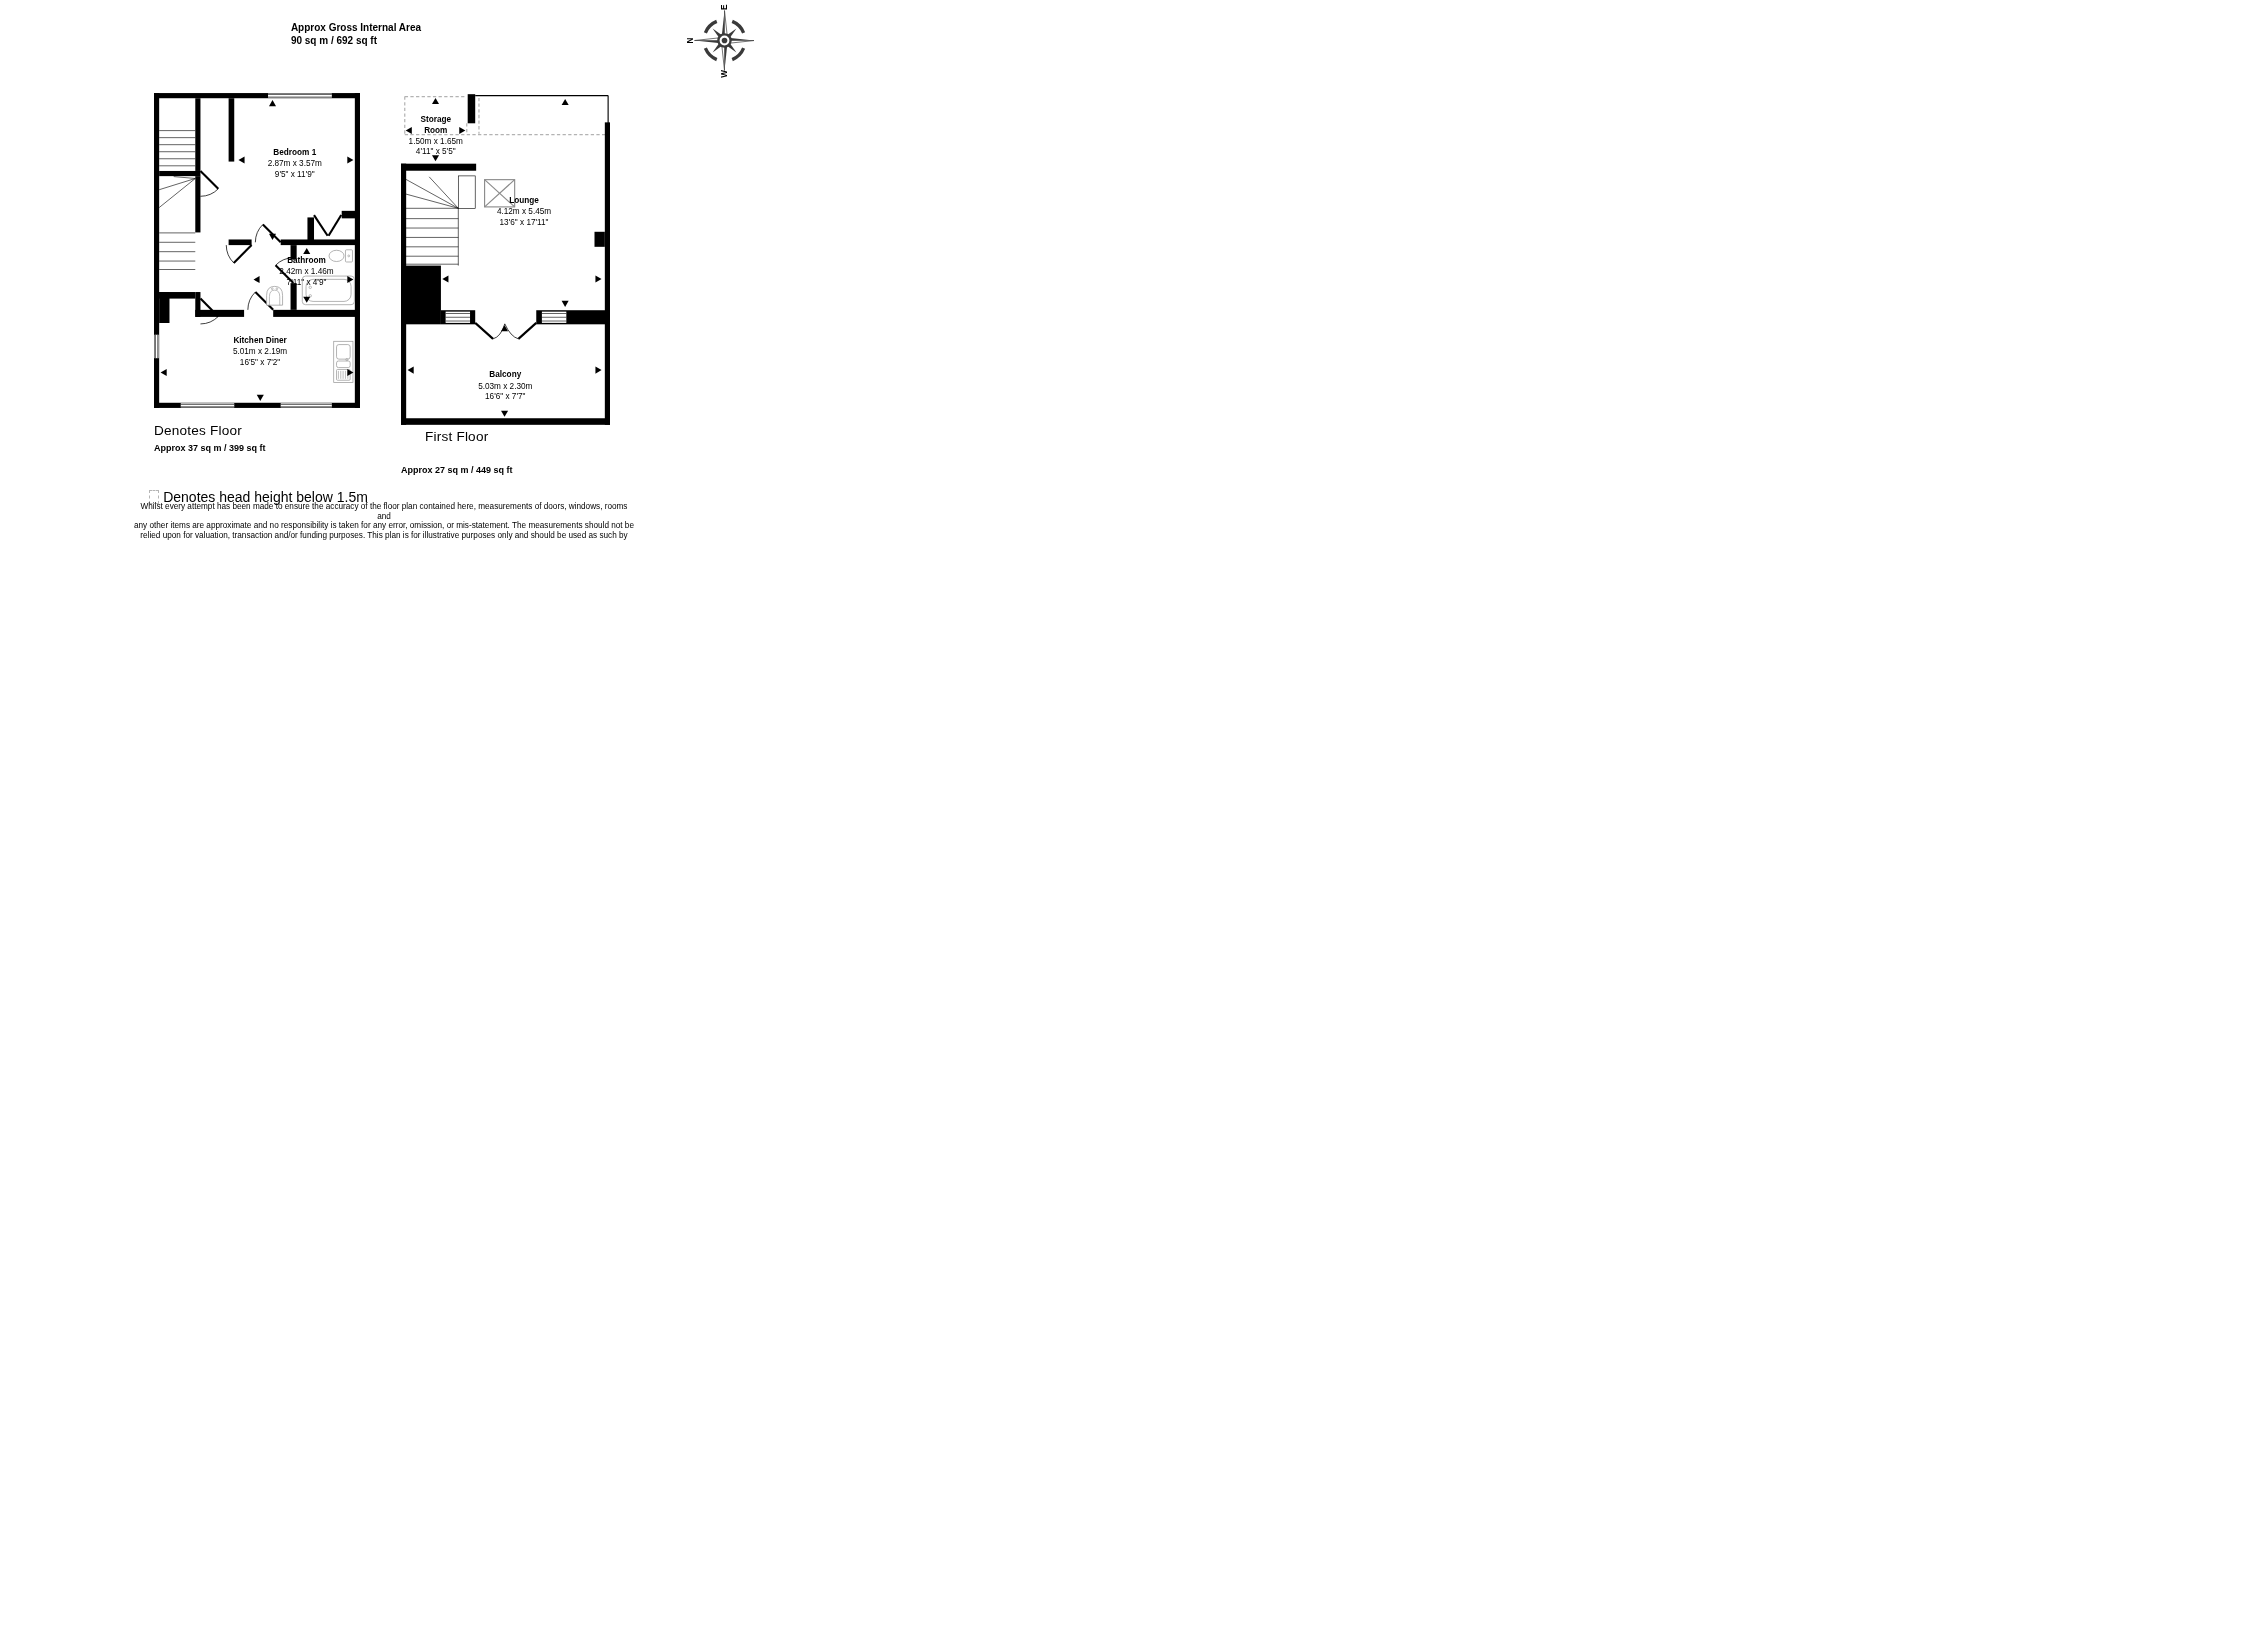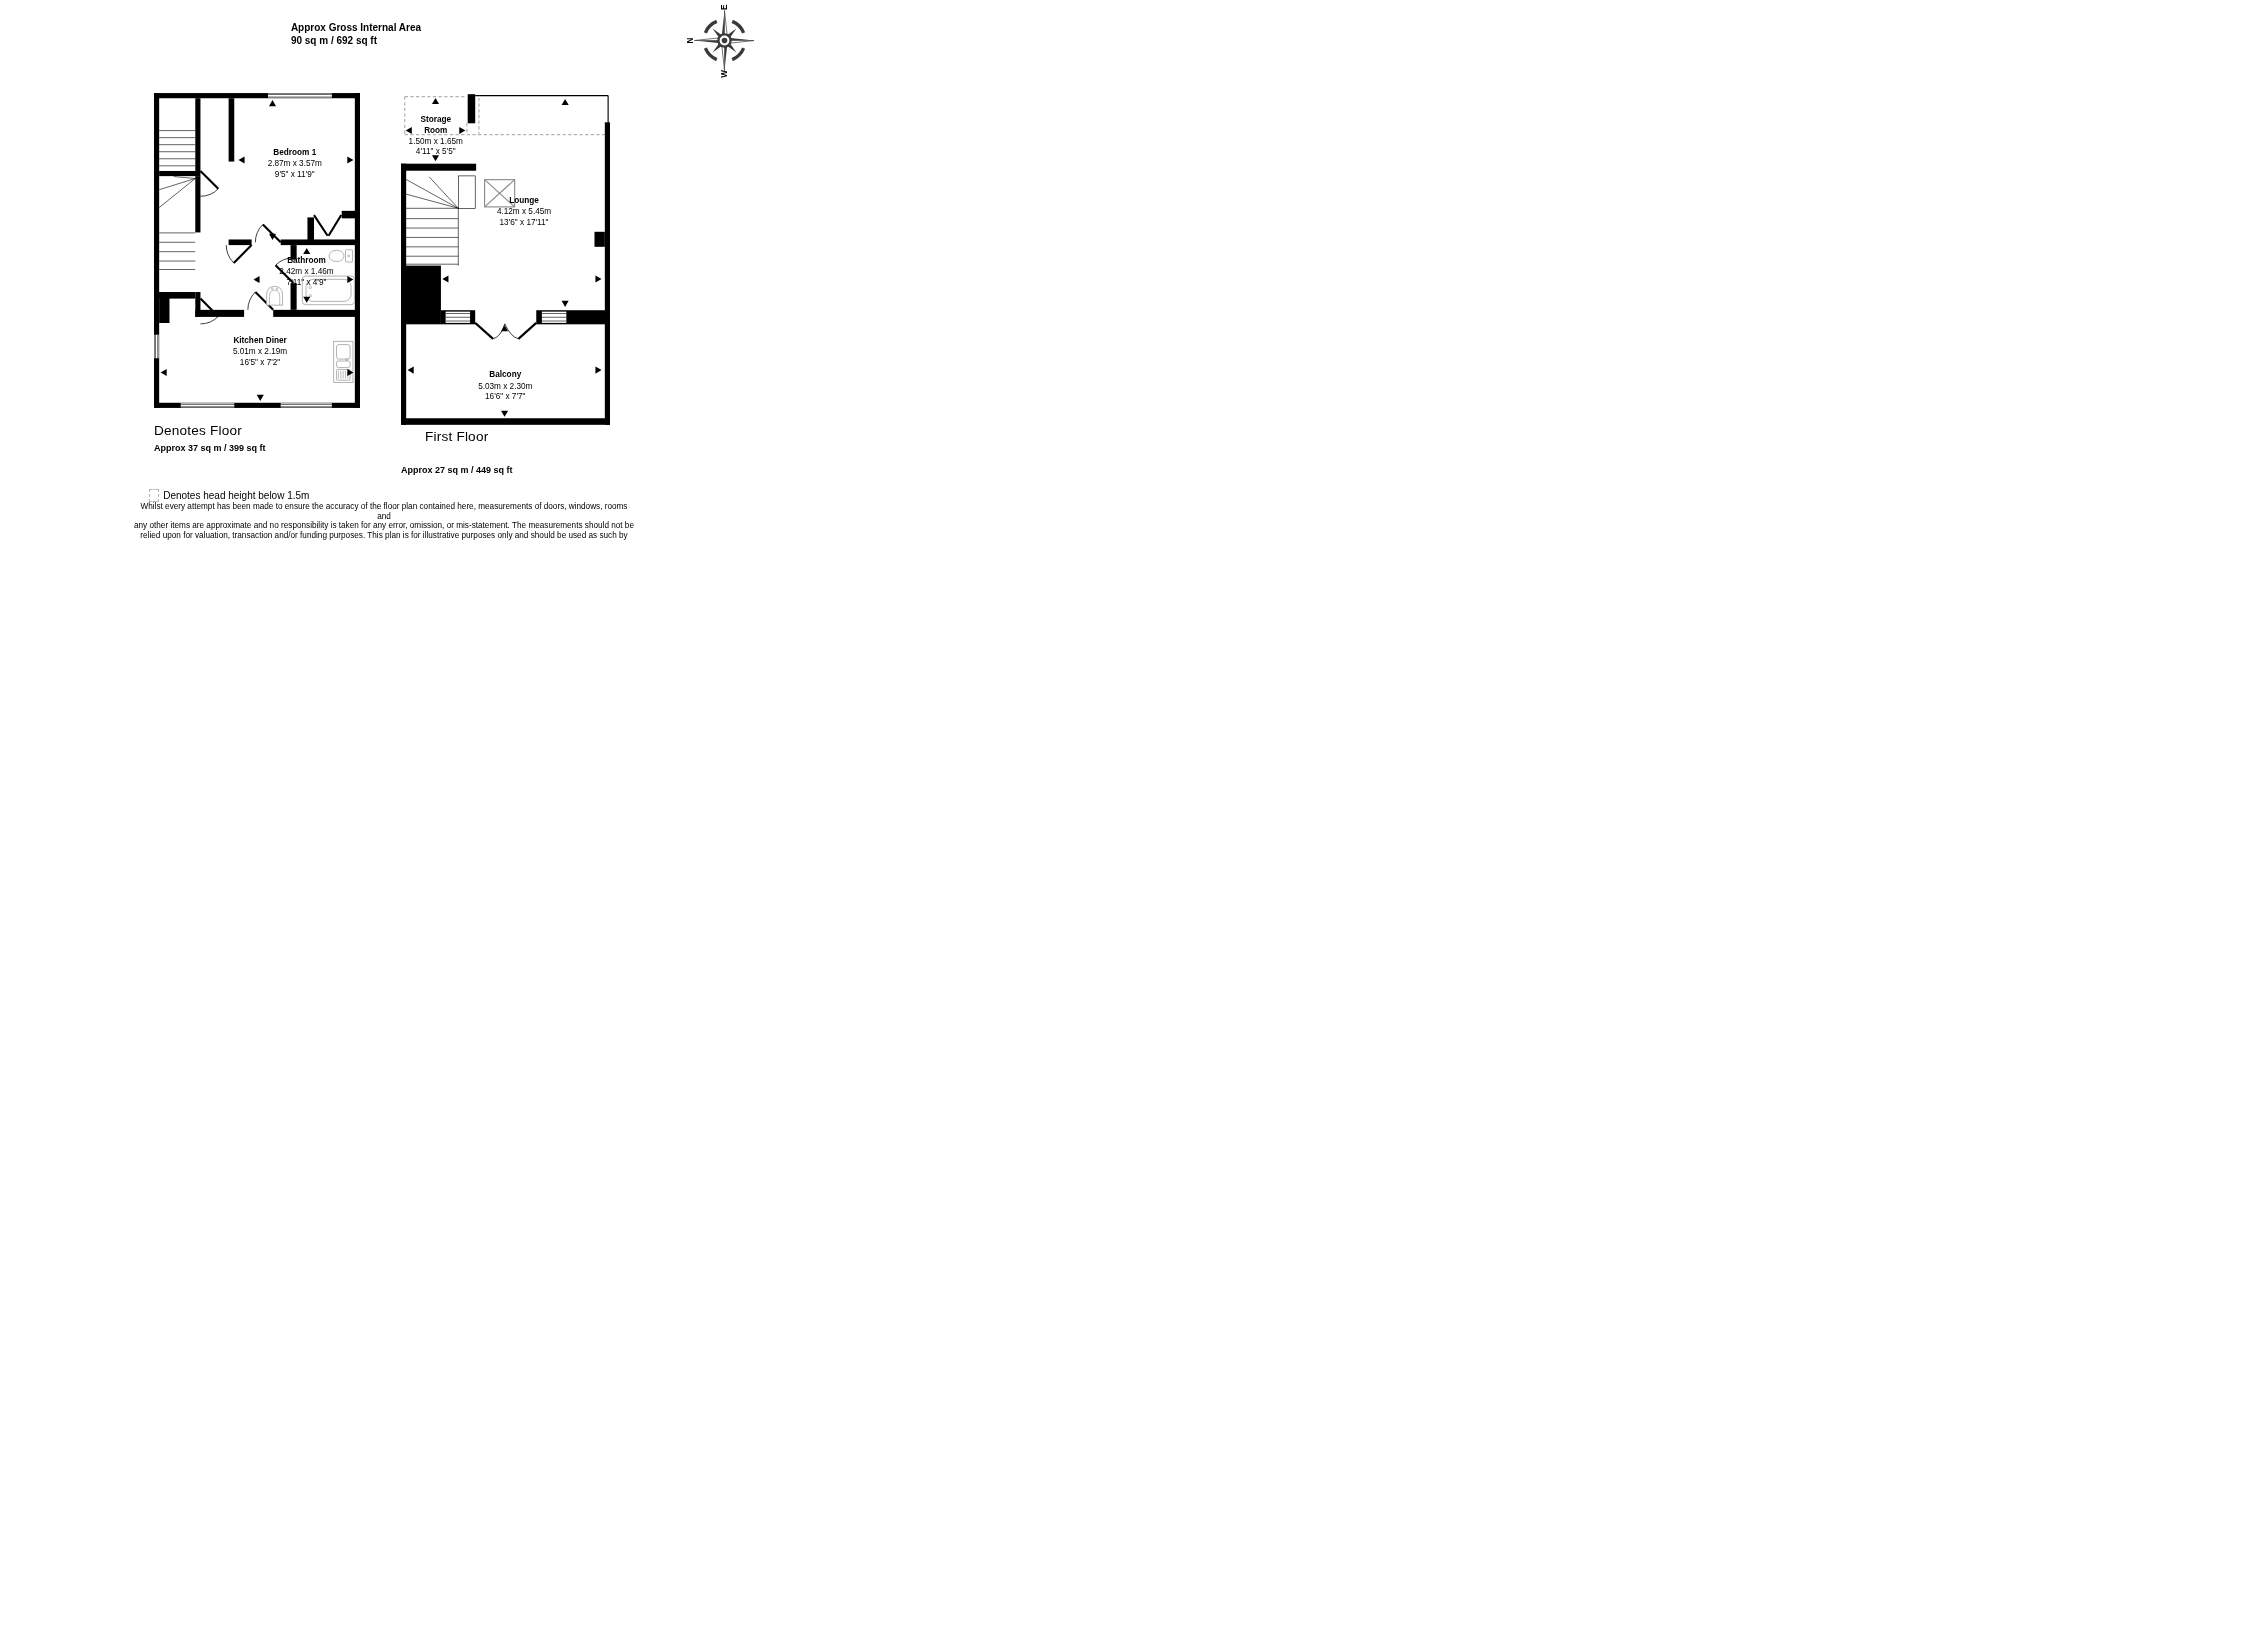--- a/index.html
+++ b/index.html
@@ -9,21 +9,21 @@
   #title{left:356px;top:20.7px;transform:translateX(-50%);
          font-size:10px;font-weight:bold;line-height:13.6px;white-space:nowrap;}
   .floor-caption{font-size:13.6px;font-weight:400;letter-spacing:0.2px;}
   .floor-area{font-size:9px;font-weight:bold;}
   #gf-caption{left:154px;top:423px;}
   #gf-area{left:154px;top:443px;}
   #ff-caption{left:401px;top:429px;margin-left:24px;}
   #ff-area{left:401px;top:465px;}
   #legend{left:149px;top:489px;display:flex;align-items:center;}
   #legend .box{width:8px;height:11.3px;border:0.9px dashed #b5b5b5;margin-right:4.2px;}
-  #legend .txt{font-size:10px;}
+  #legend .txt{font-size:14px;}
   #disclaimer{left:134px;top:502px;width:500px;text-align:center;
               font-size:8.2px;line-height:9.7px;}
   svg text{font-size:17.5px;fill:#000;}
   svg text.room-name{font-weight:bold;}
   .wall{fill:#000;stroke:none;}
   .thin{stroke:#000;stroke-width:1.3;fill:none;}
   .leaf{stroke:#000;stroke-width:4.5;fill:none;}
   .arc{stroke:#000;stroke-width:1.6;fill:none;}
   .fixture{stroke:#9b9b9b;stroke-width:1.6;fill:#fff;}
   .fixline{stroke:#9b9b9b;stroke-width:1.4;fill:none;}

